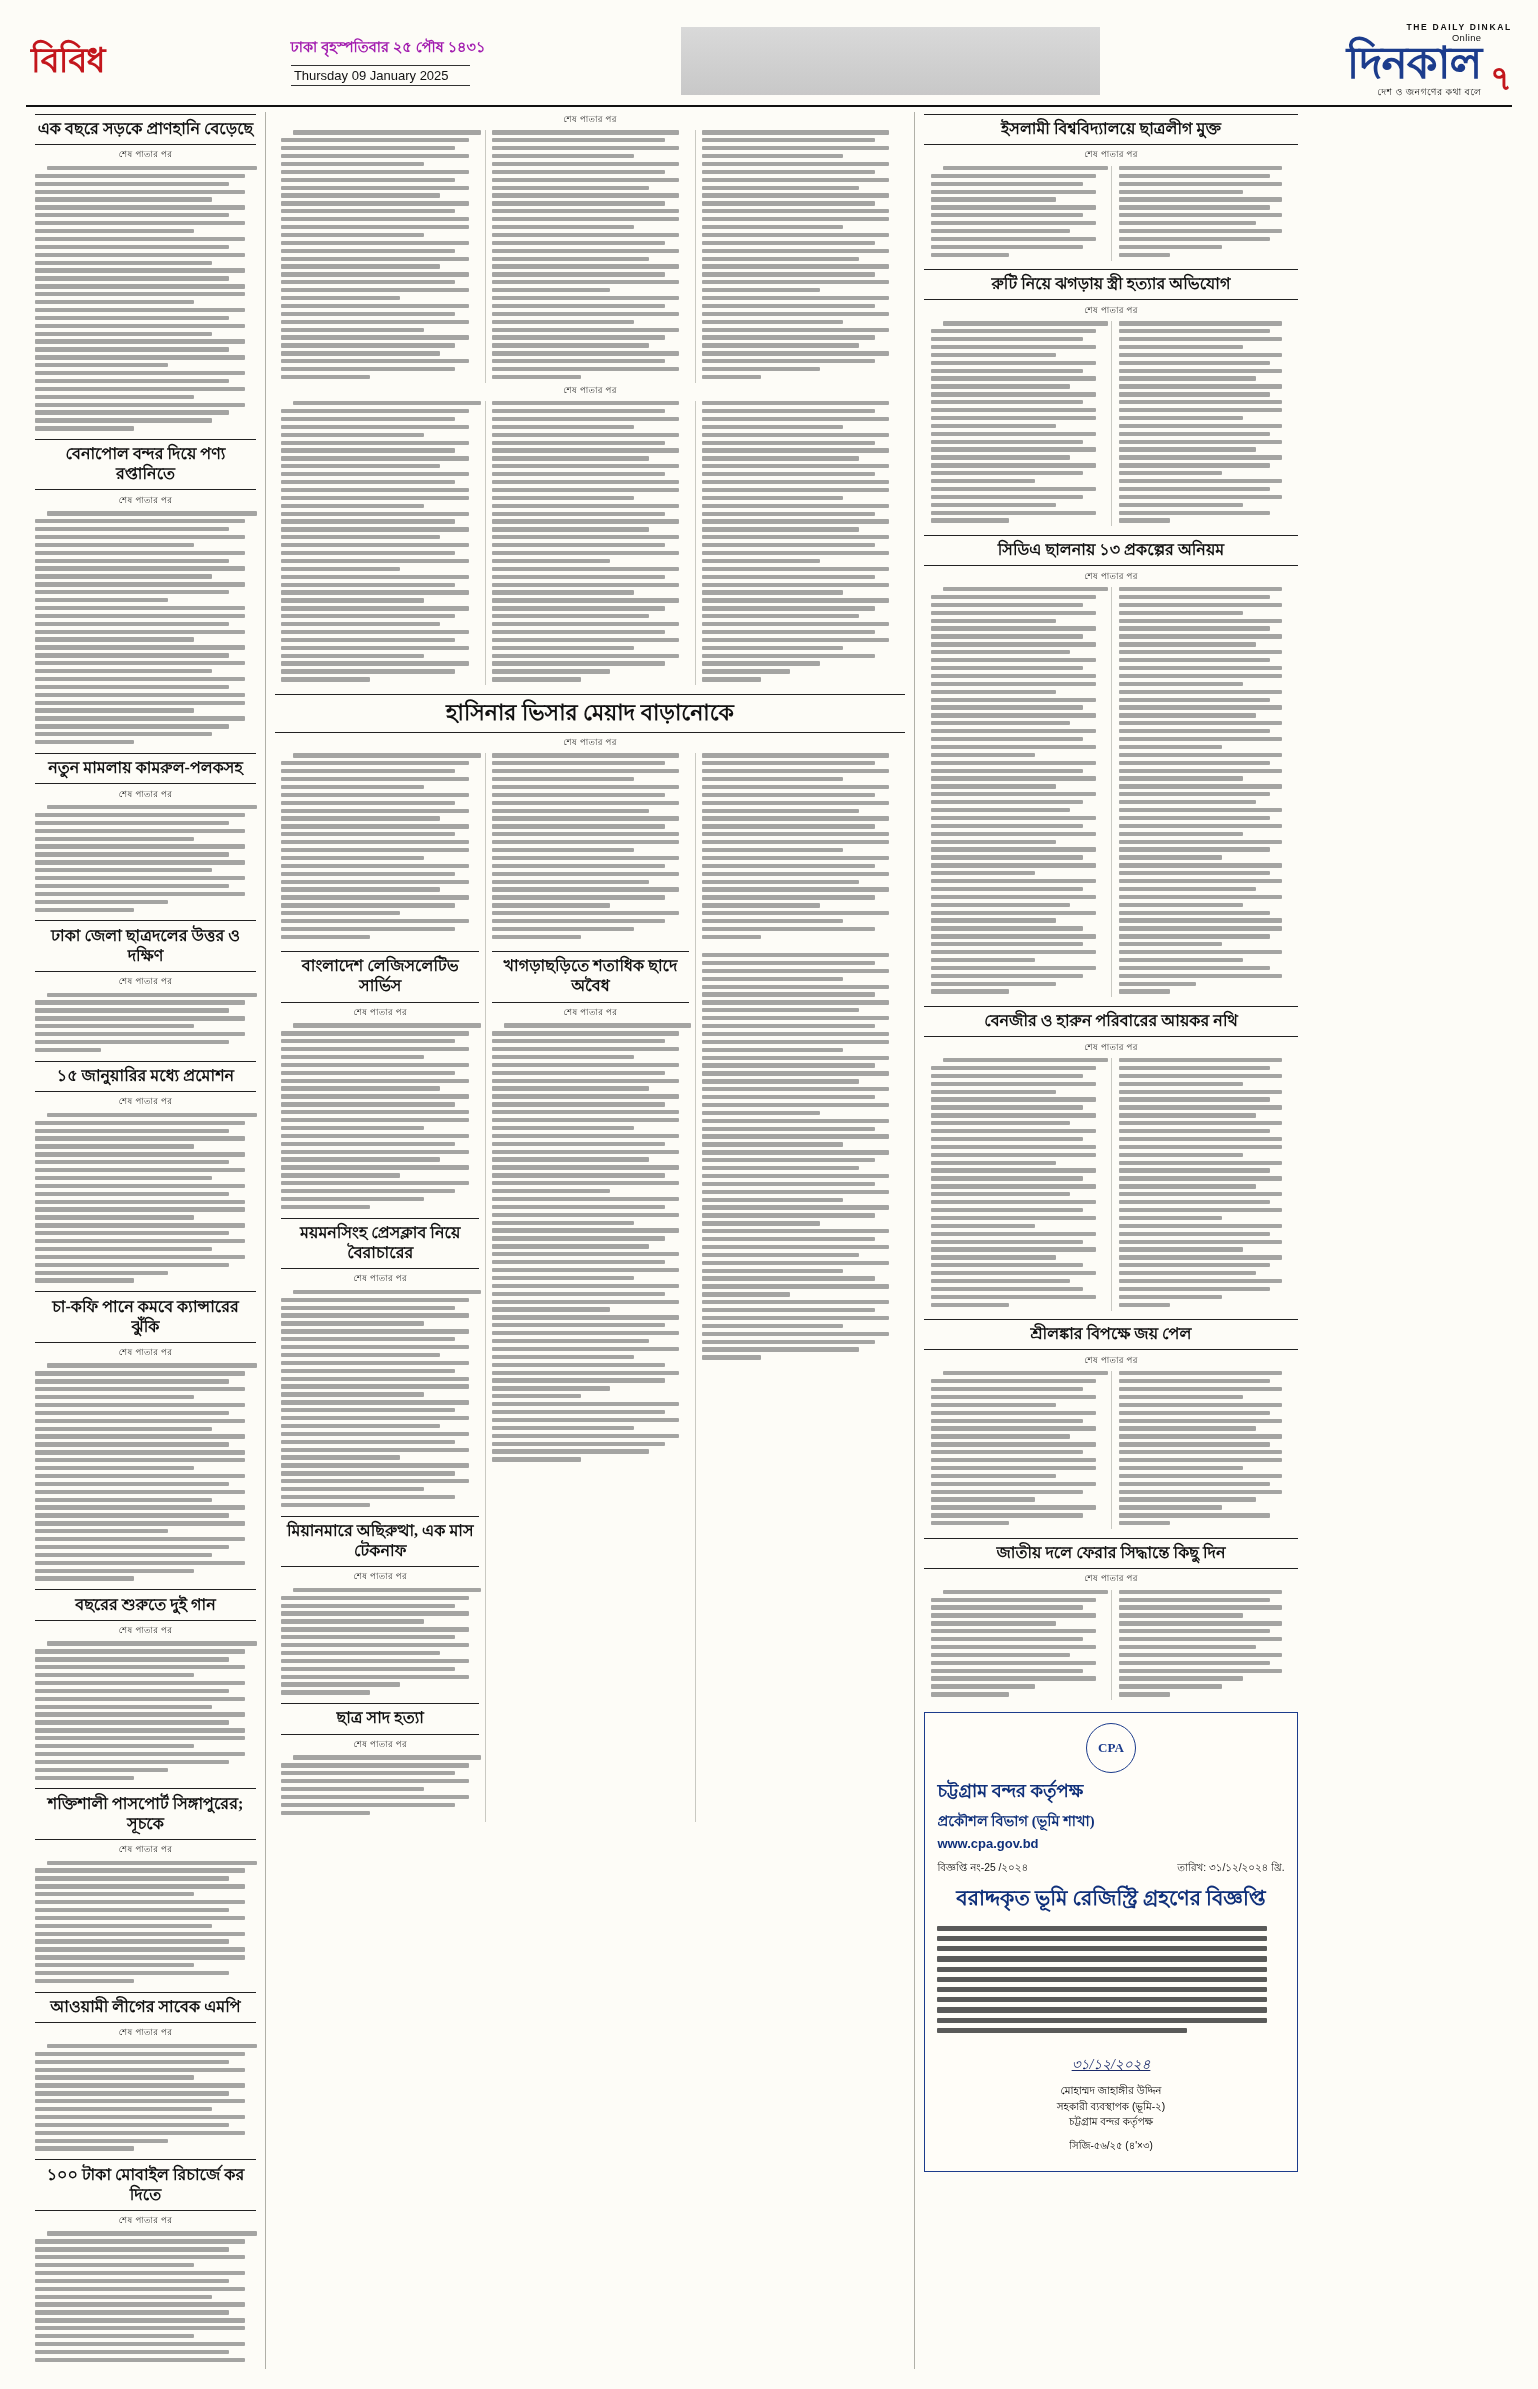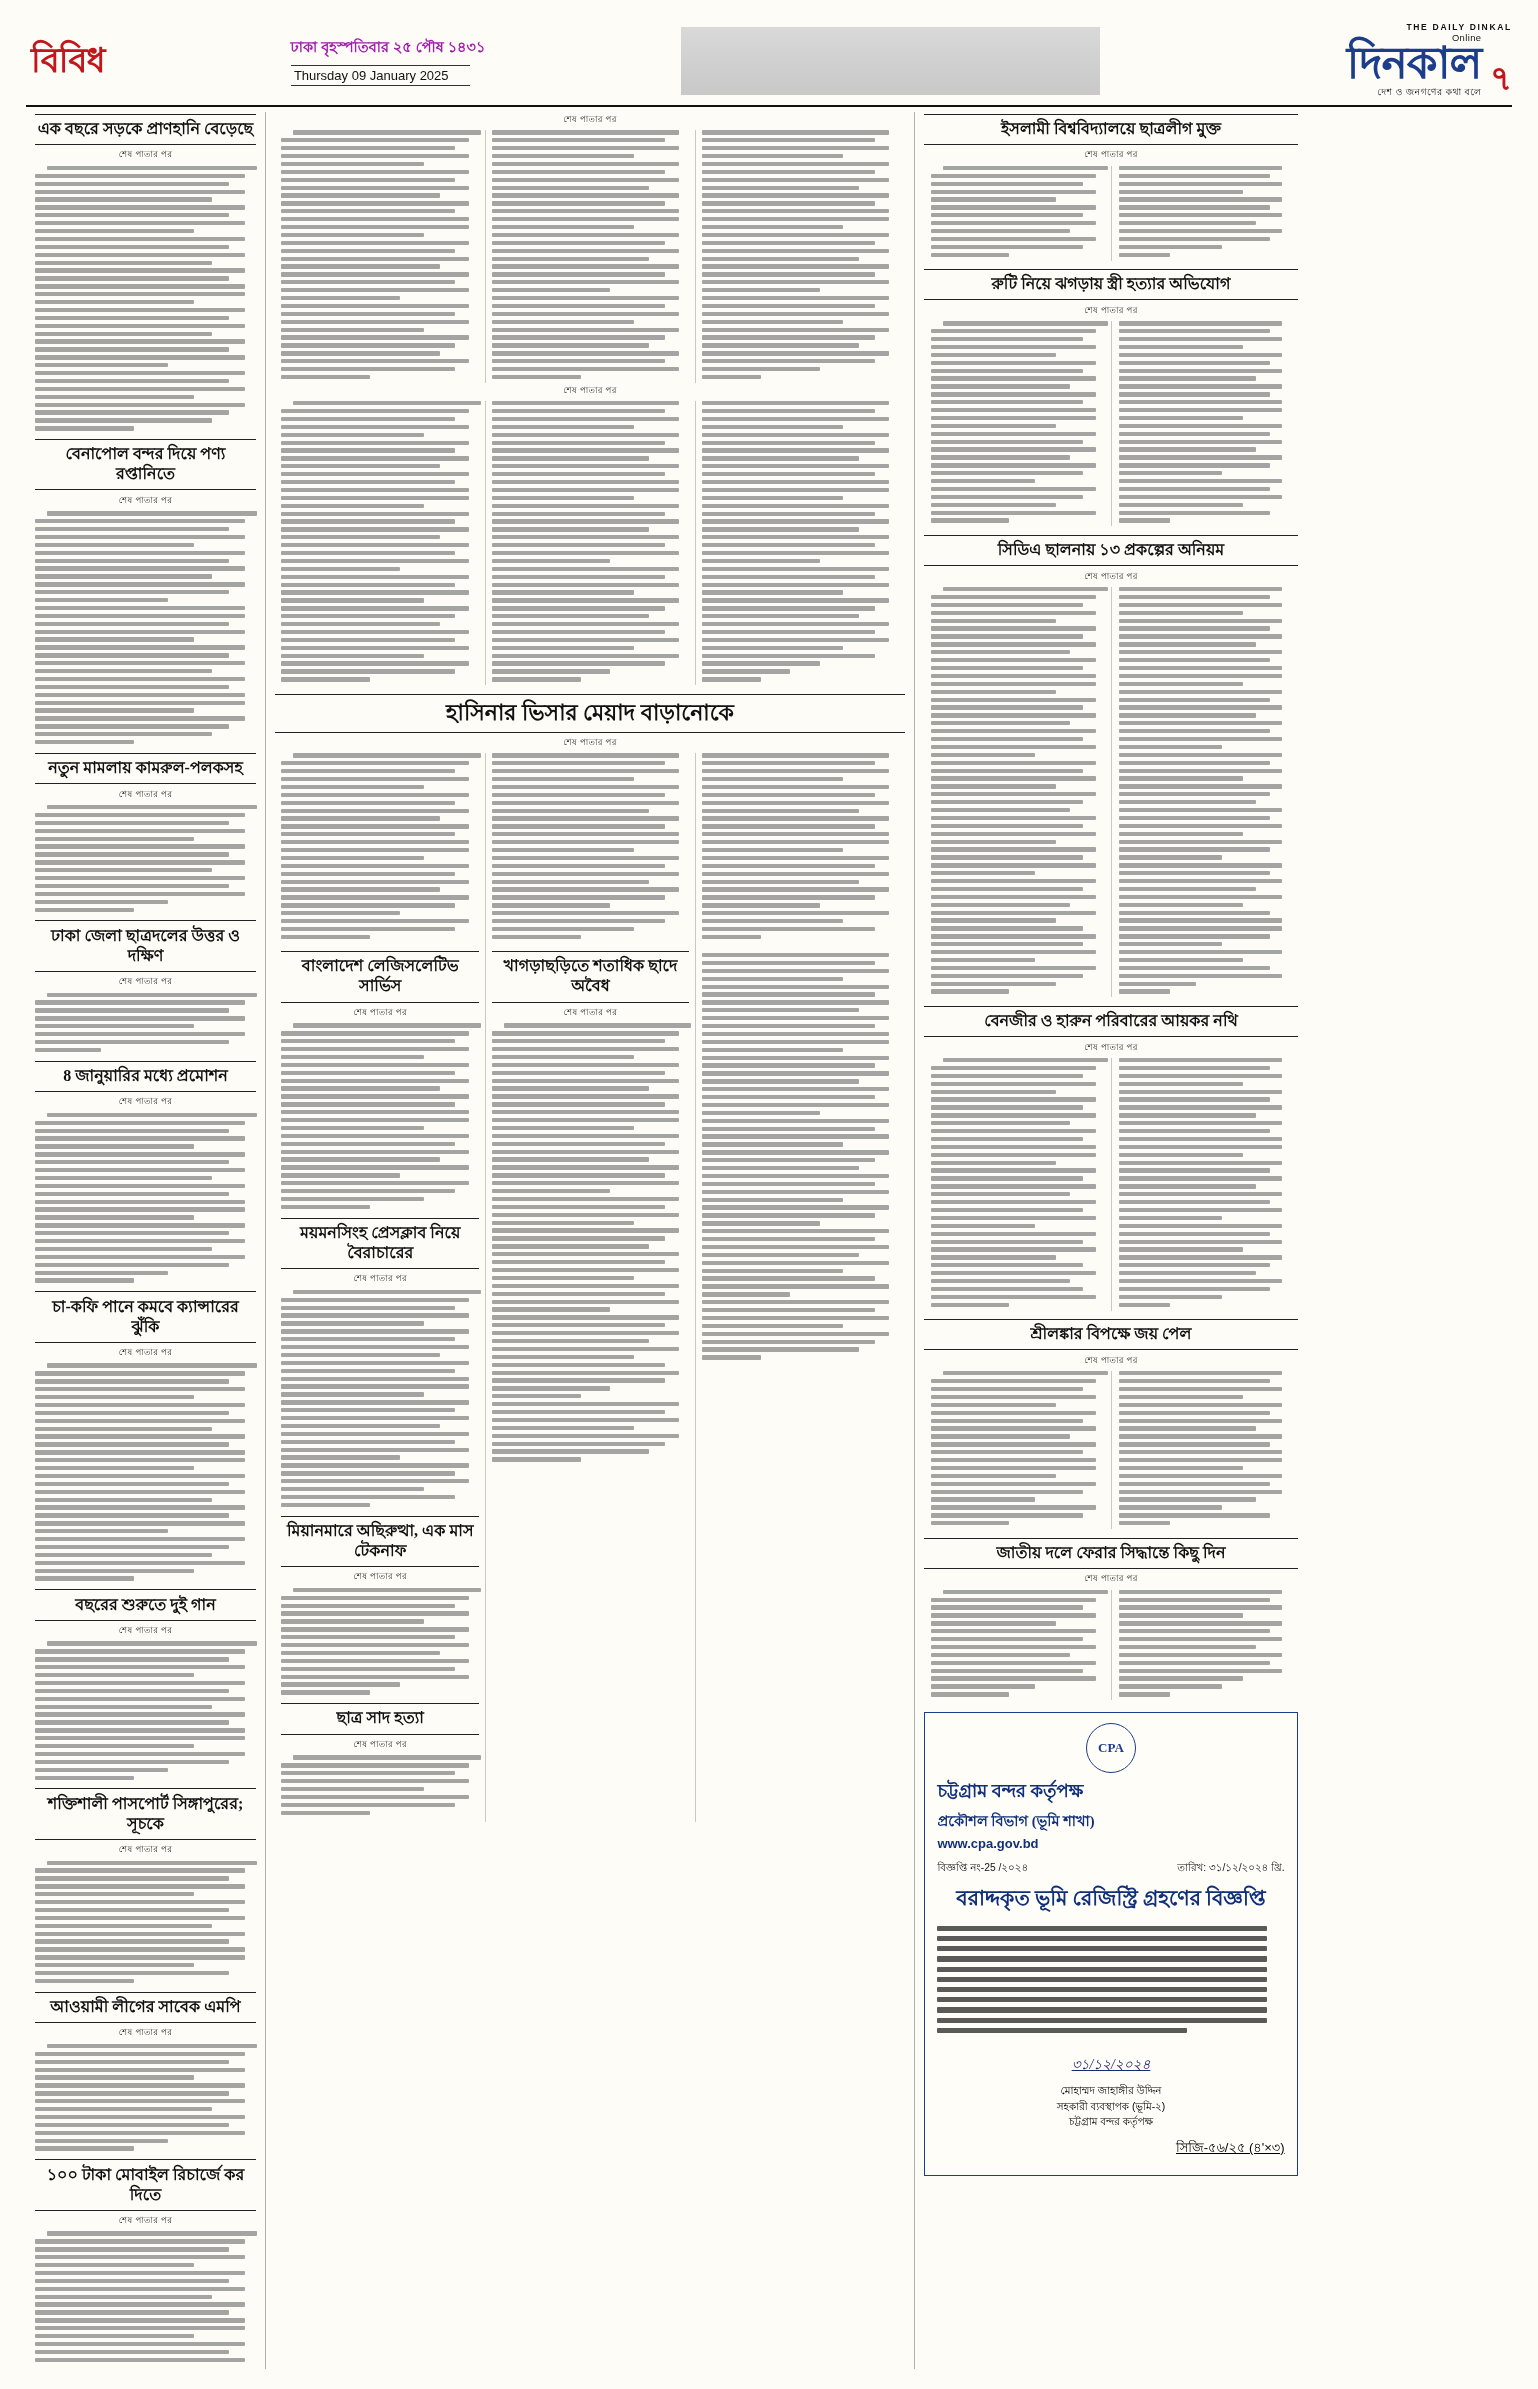--- a/index.html
+++ b/index.html
@@ -154,21 +154,21 @@
     font-family: "Liberation Serif", serif;
     text-align: center; font-size: 20.5px; font-weight: bold; color: #10307a;
     margin: 6.8px 0 8.5px 0;
   }
   .ad-body .ln { background: #2b2b2b; opacity: .78; height: 5.1px; margin-bottom: 5.1px; }
   .ad-sign { margin-top: 22px; text-align: center; font-size: 10.3px; line-height: 1.5; }
   .sig {
     font-family: "Liberation Serif", serif;
     font-style: italic; font-size: 13.7px; color: #1a2a6b; margin-bottom: 8px; text-decoration: underline;
   }
-  .ad-foot { display:flex; justify-content: flex-end; font-size: 13px; margin-top: 8.5px; text-decoration: underline;}
+  .ad-foot { display:flex; justify-content: center; font-size: 10px; margin-top: 8.5px;}
 </style>
 </head>
 <body>
 
 <div class="page">
 
   <div class="masthead">
     <div class="mh-left">
       <div class="section-name">বিবিধ</div>
     </div>
@@ -301,21 +301,21 @@
             <div class="ln w88"></div>
             <div class="ln w95"></div>
           <div class="ln w72"></div>
             <div class="ln w95"></div>
             <div class="ln w88"></div>
             <div class="ln w30"></div>
         </div>
       </div>
 
       <div>
-        <div class="hl s1">8 জানুয়ারির মধ্যে প্রমোশন</div>
+        <div class="hl s1">১৫ জানুয়ারির মধ্যে প্রমোশন</div>
         <div class="byline">শেষ পাতার পর</div>
         <div class="bt">
           <div class="ln w95 indent"></div>
             <div class="ln w95"></div>
             <div class="ln w88"></div>
             <div class="ln w95"></div>
           <div class="ln w72"></div>
             <div class="ln w95"></div>
             <div class="ln w88"></div>
             <div class="ln w95"></div>

